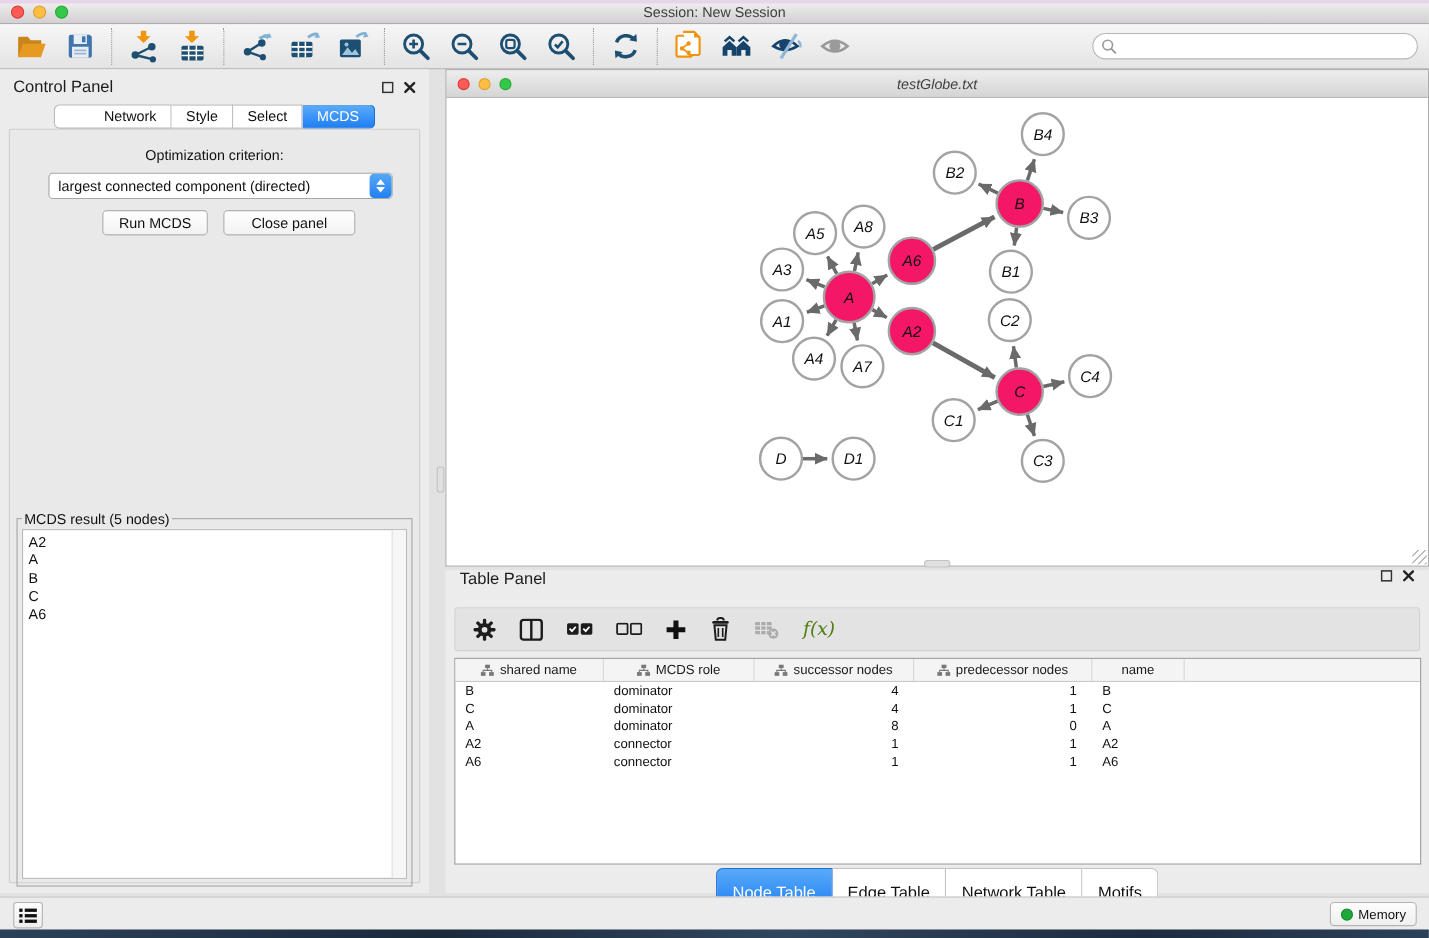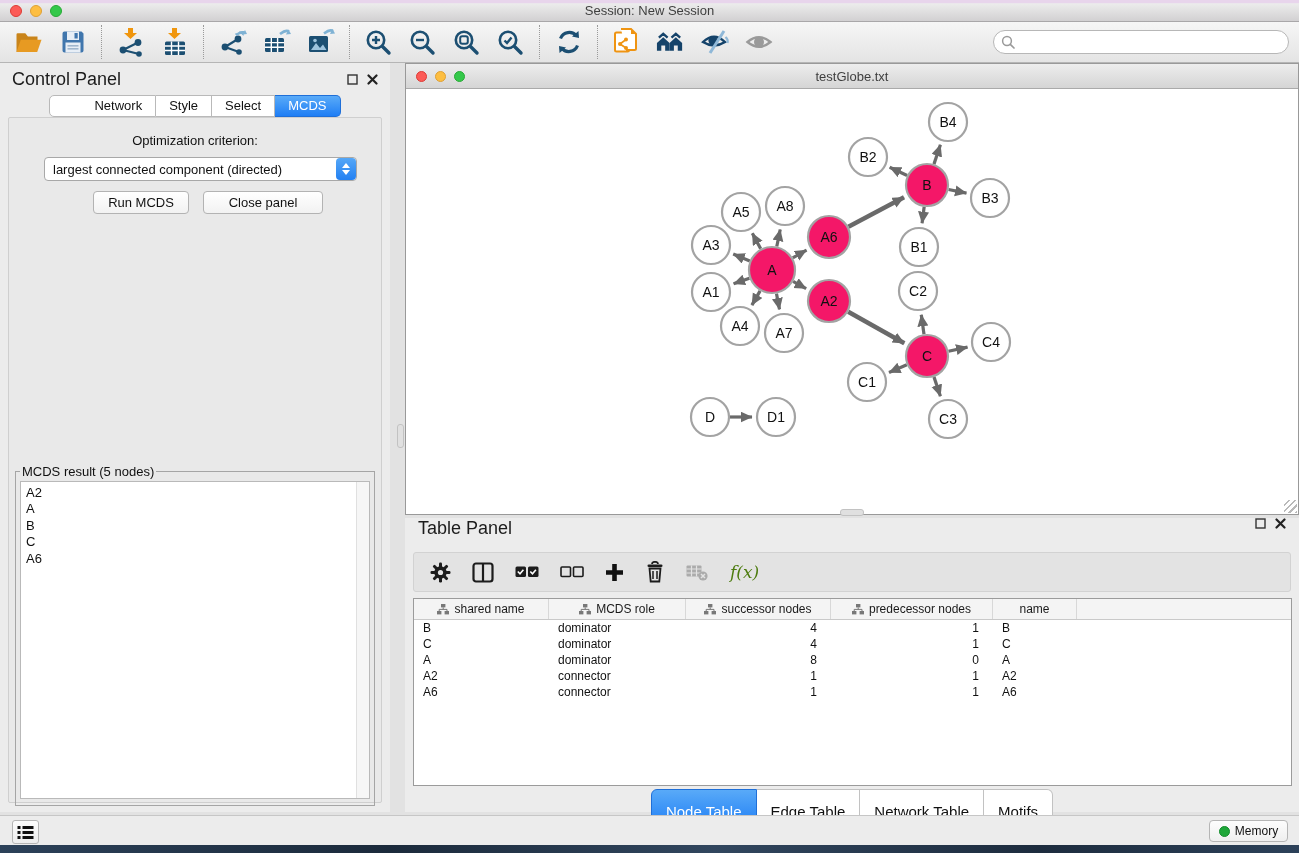--- a/index.html
+++ b/index.html
@@ -26,21 +26,21 @@
   .tb-group { display:flex; align-items:center; gap:13px; padding:0 13px; }
   .tb-sep { width:0; height:34px; border-left:1px dotted #9a9a9a; }
   .tb-icon { width:31px; height:31px; display:flex; align-items:center; justify-content:center; }
   .search-box { margin-left:auto; margin-right:10px; width:296px; height:24px; background:#fff;
     border:1px solid #b7b7b7; border-radius:12px; display:flex; align-items:center; padding-left:7px; }
   .search-box input { border:none; outline:none; flex:1; font-size:13px; background:transparent; margin-left:5px; font-family:"Liberation Sans",sans-serif; }
 
   
   .cpanel { left:0; top:63px; width:390px; height:749px; background:#ececec; }
   .cp-header { height:32px; display:flex; align-items:center; padding:0 12px; }
-  .cp-title { font-size:18px; color:#1c1c1c; }
+  .cp-title { font-size:15px; color:#1c1c1c; }
   .panel-hicons { margin-left:auto; display:flex; align-items:center; gap:9px; }
   .cp-tabs { display:flex; justify-content:center; position:relative; z-index:2; }
   .cp-tab { height:22px; line-height:20px; padding:0 13px; background:#fff; border:1px solid #b9b9b9;
     border-left:none; font-size:13px; color:#111; }
   .cp-tab:first-child { border-left:1px solid #b9b9b9; border-radius:5px 0 0 5px;padding-left:44px; }
   .cp-tab:last-child { border-radius:0 5px 5px 0; }
   .cp-tab.active { background:linear-gradient(#5aabf8,#1f7ef5); border-color:#1f6fd8; color:#fff; }
   .cp-content { position:absolute; left:8px; top:54px; width:374px; height:686px;
     background:#e9e9e9; border:1px solid #cfcfcf; border-radius:2px; }
   .cp-label { position:absolute; top:15px; left:0; right:0; text-align:center; font-size:13px; color:#111; }
@@ -59,21 +59,21 @@
   .mcds-box { position:absolute; left:6px; top:336px; width:360px; height:342px;
     border:1px solid #a5a5a5; background:transparent;margin-top:10px; }
   .mcds-box legend { font-size:13px; color:#111; margin-left:4px; padding:0 2px; }
   .mcds-list { position:absolute; left:4px; right:4px; top:2px; bottom:6px; background:#fff;
     border:1px solid #b9b9b9; overflow:hidden; }
   .mcds-scroll { position:absolute; top:0; right:0; bottom:0; width:13px; background:#f6f6f6; border-left:1px solid #e0e0e0; }
   .mcds-item { font-size:13px; color:#111; line-height:16.4px; padding-left:5px; }
   .mcds-item:first-child { padding-top:3px; }
 
   
-  .netwin { left:405px; top:63px; width:894px; height:452px; background:#fff; border:1px solid #999; }
+  .netwin { left:405px; top:63px; width:894px; height:452px; background:#fff; border:1px solid #999;font-style:italic; }
   .nw-titlebar { height:25px; background:linear-gradient(#ededed,#d5d5d5); border-bottom:1px solid #aaa;
     display:flex; align-items:center; position:relative; }
   .nw-canvas { position:absolute; left:0; top:25px; width:892px; height:425px; background:#fff; }
   .nw-grip { position:absolute; right:1px; bottom:1px; width:13px; height:13px;
     background:repeating-linear-gradient(135deg, transparent 0 3px, #b9b9b9 3px 4.5px); }
   .grip-v { position:absolute; left:397px; top:424px; width:7px; height:24px; background:#e0e0e0; border:1px solid #c2c2c2; border-radius:3px; }
   .grip-h { position:absolute; left:840px; top:509px; width:24px; height:7px; background:#e0e0e0; border:1px solid #c2c2c2; border-radius:3px; }
 
   
   .tpanel { left:405px; top:518px; width:894px; height:294px; background:#ececec; }

